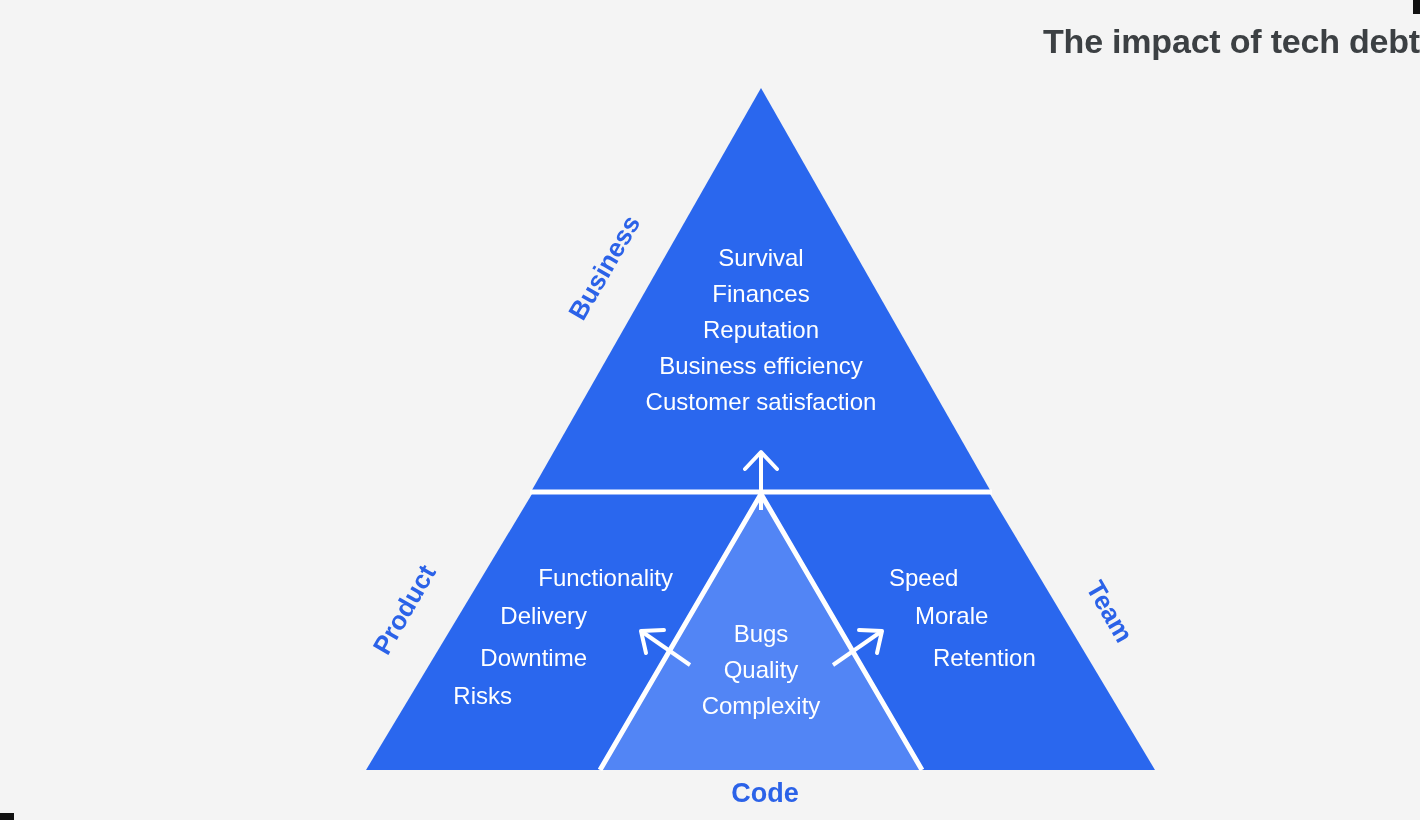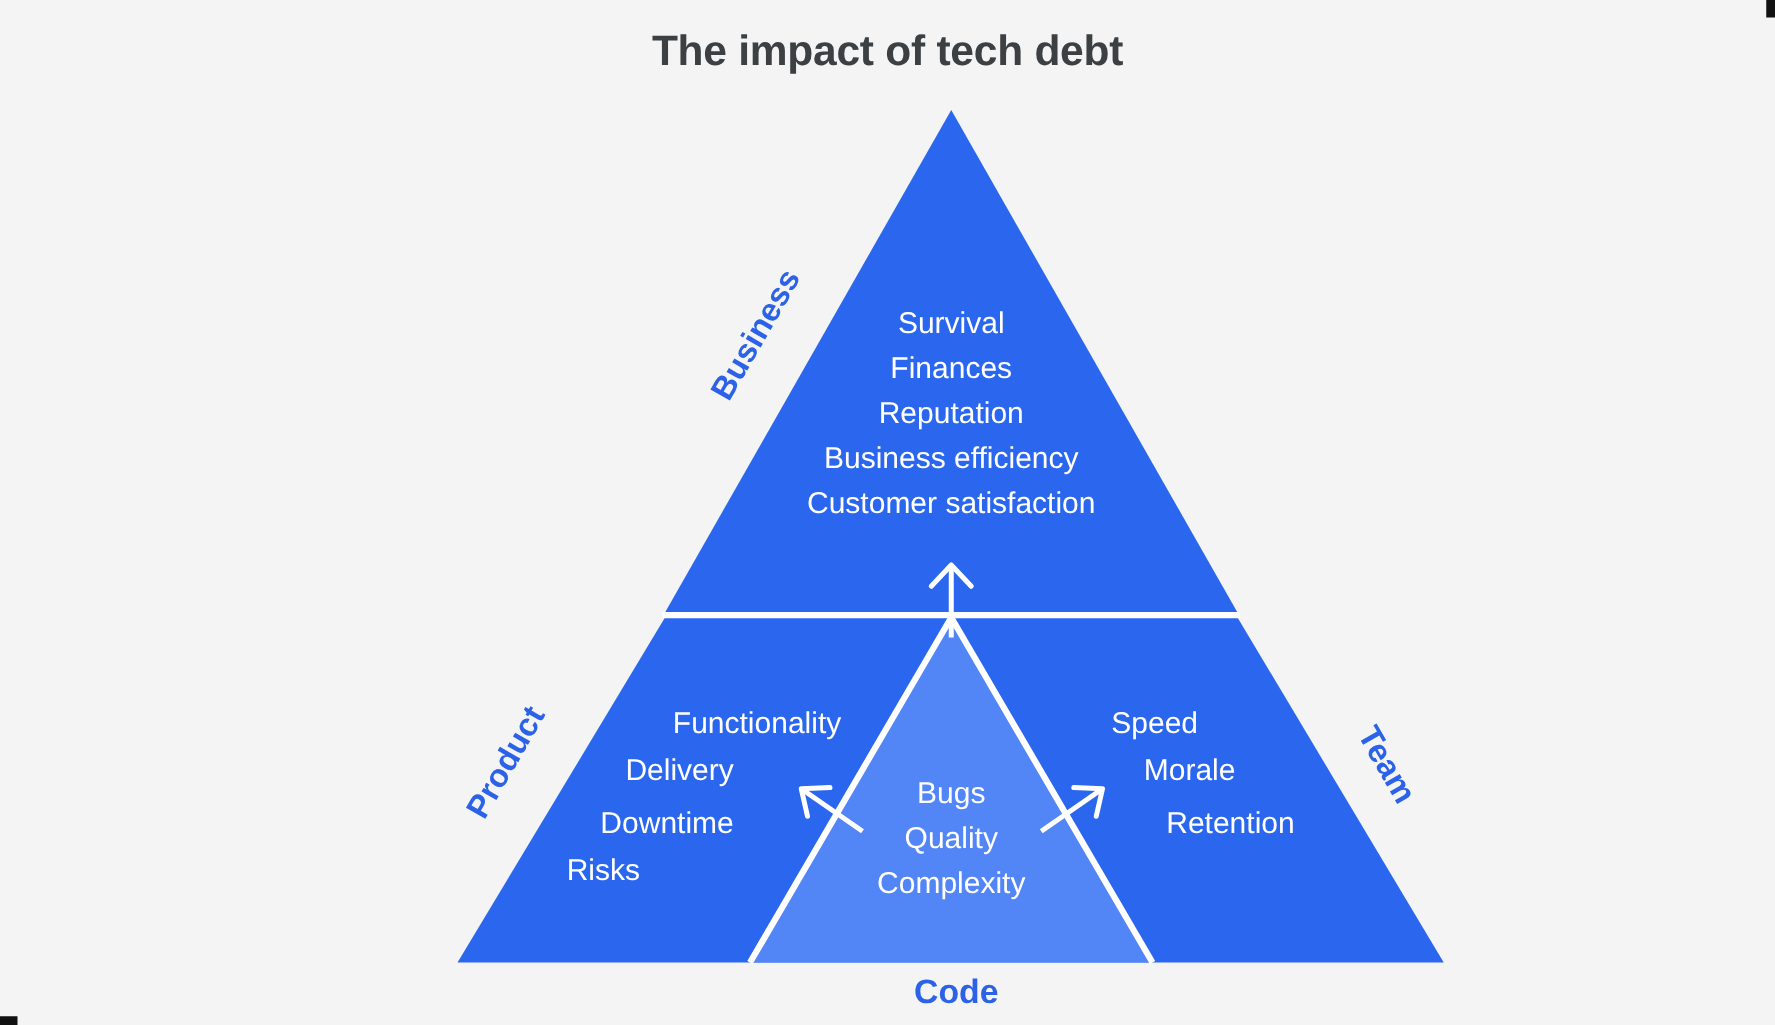--- a/index.html
+++ b/index.html
@@ -19,21 +19,21 @@
     left: 0; top: 0;
     width: 1420px;
     height: 820px;
     background: #f4f4f4;
   }
   .title {
     position: absolute;
     left: 0;
     top: 22px;
     width: 1420px;
-    text-align: center;
+    text-align: right;
     font-size: 34px;
     font-weight: bold;
     color: #3c4043;
     letter-spacing: -0.2px;
   }
   svg { display: block; }
   text { font-family: "Liberation Sans", sans-serif; }
   .tier-text {
     fill: #ffffff;
     font-size: 24px;

